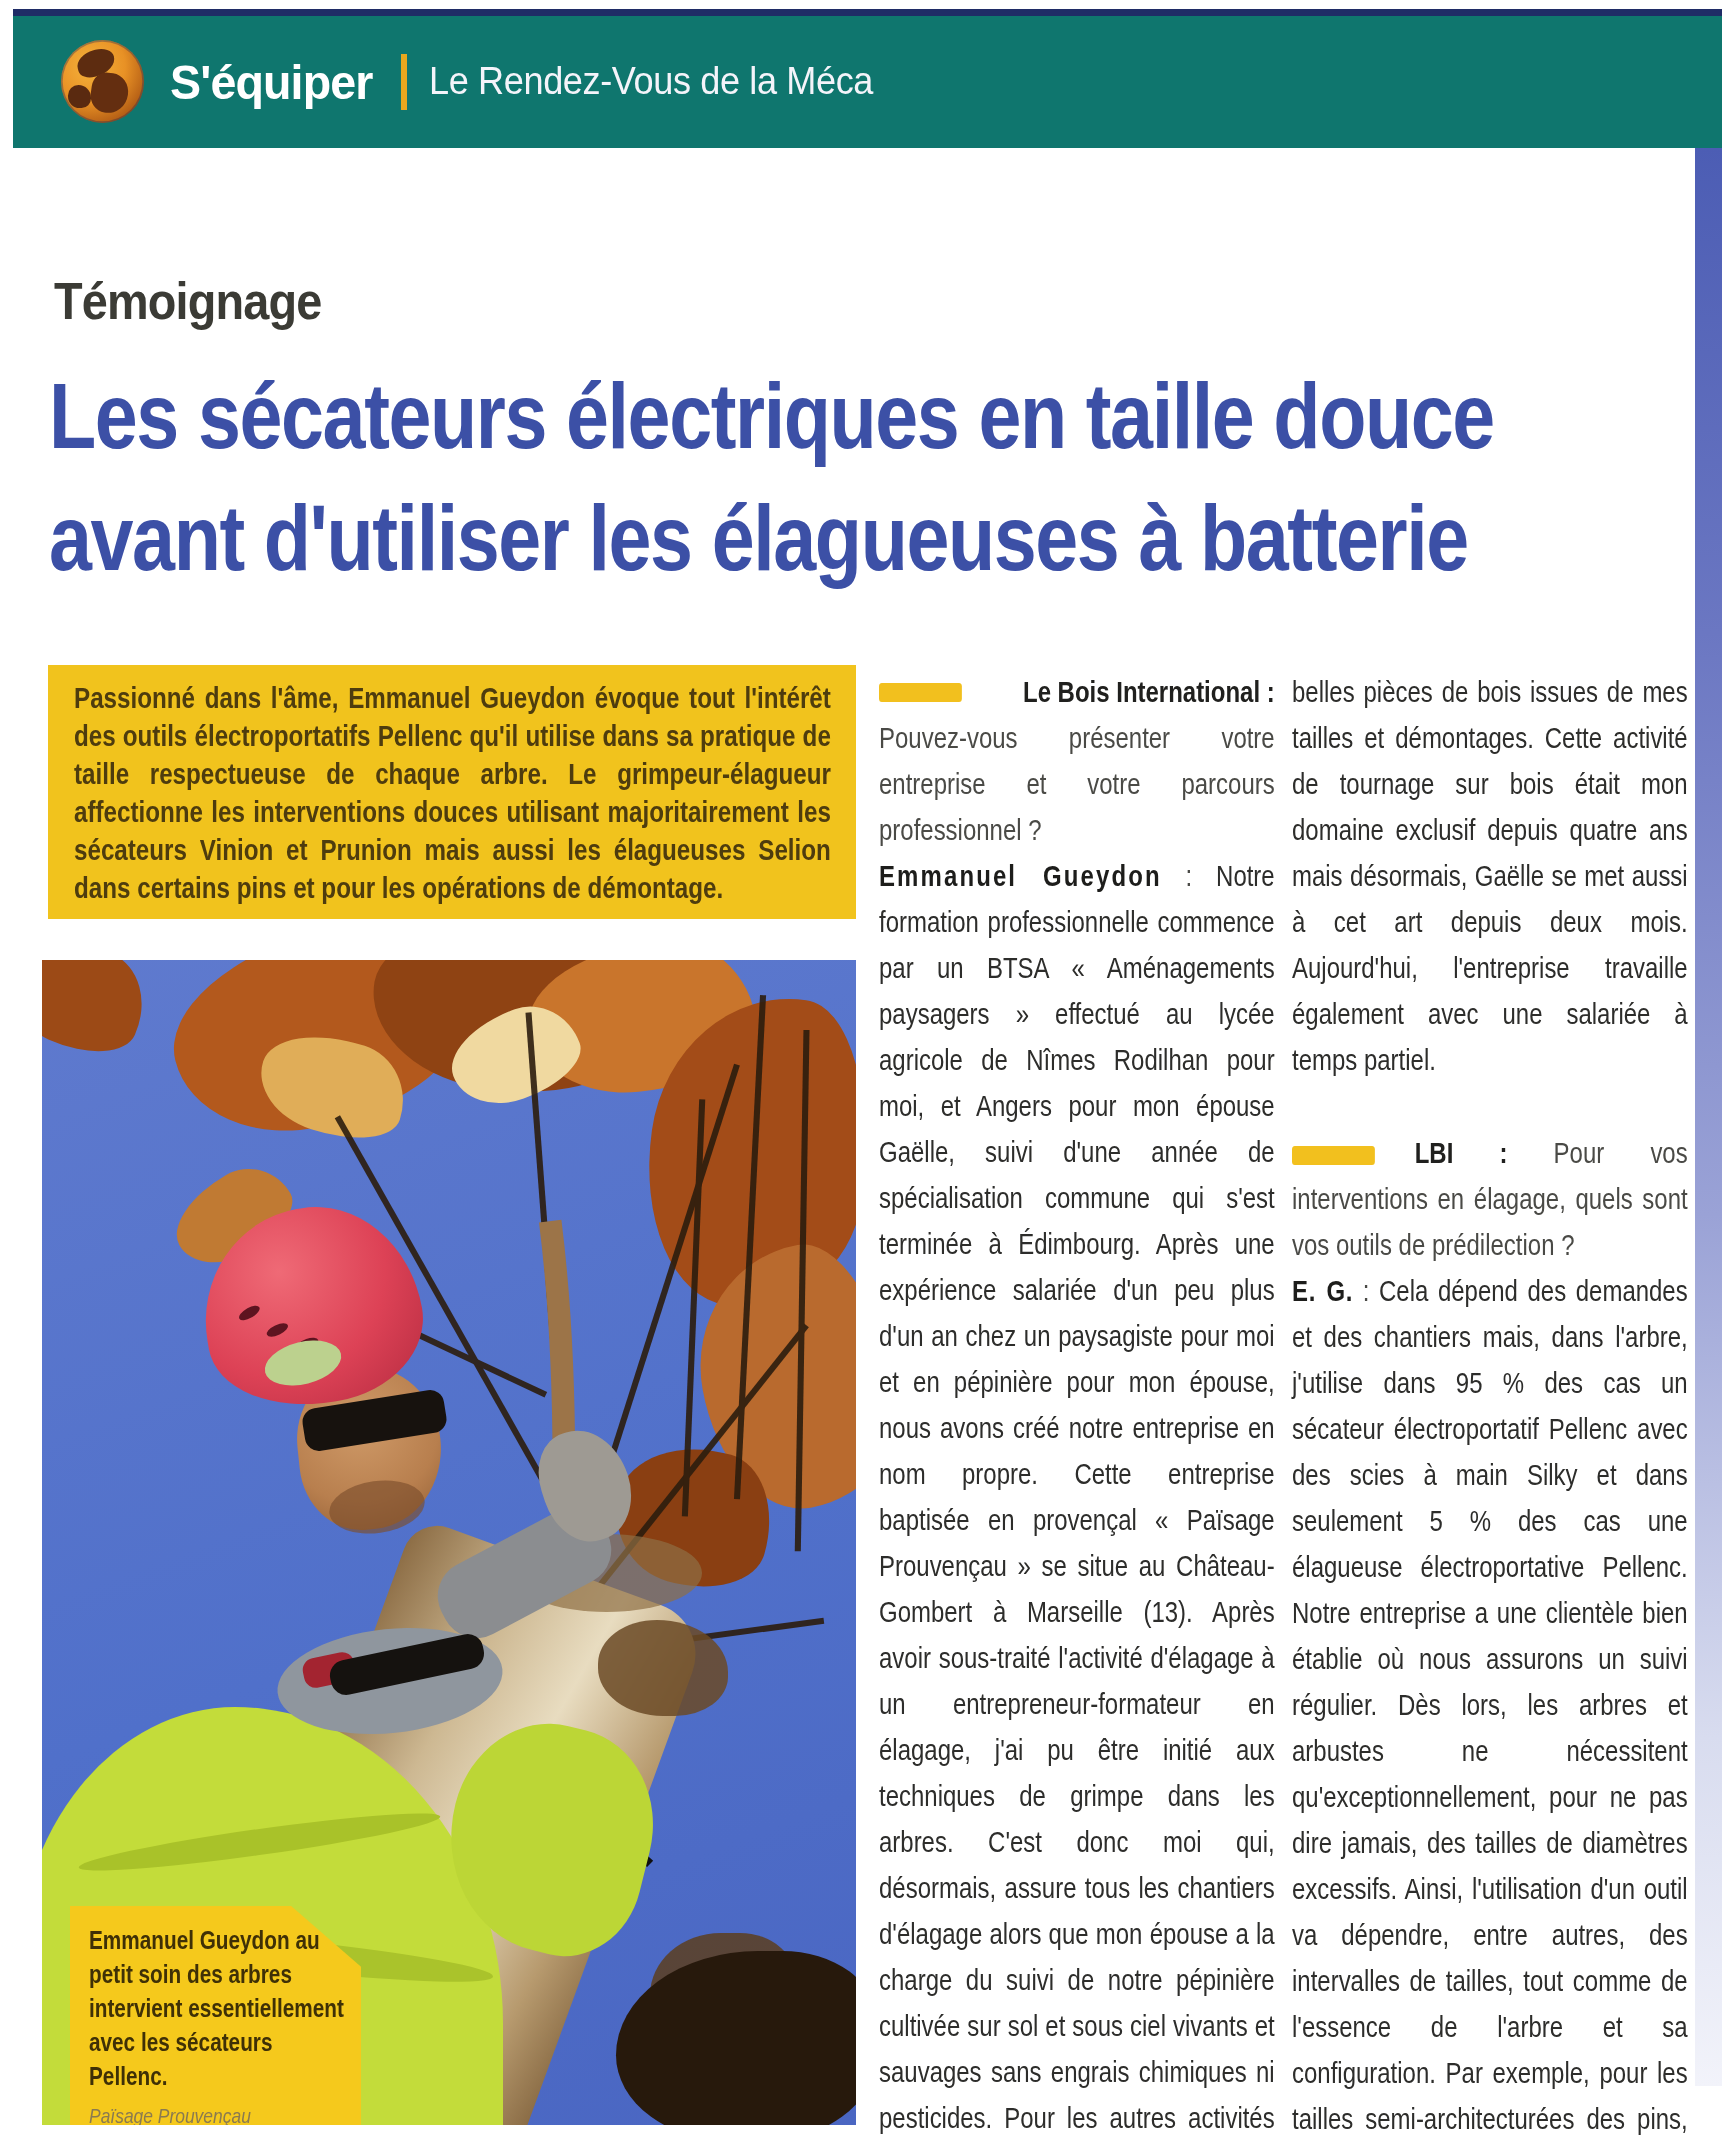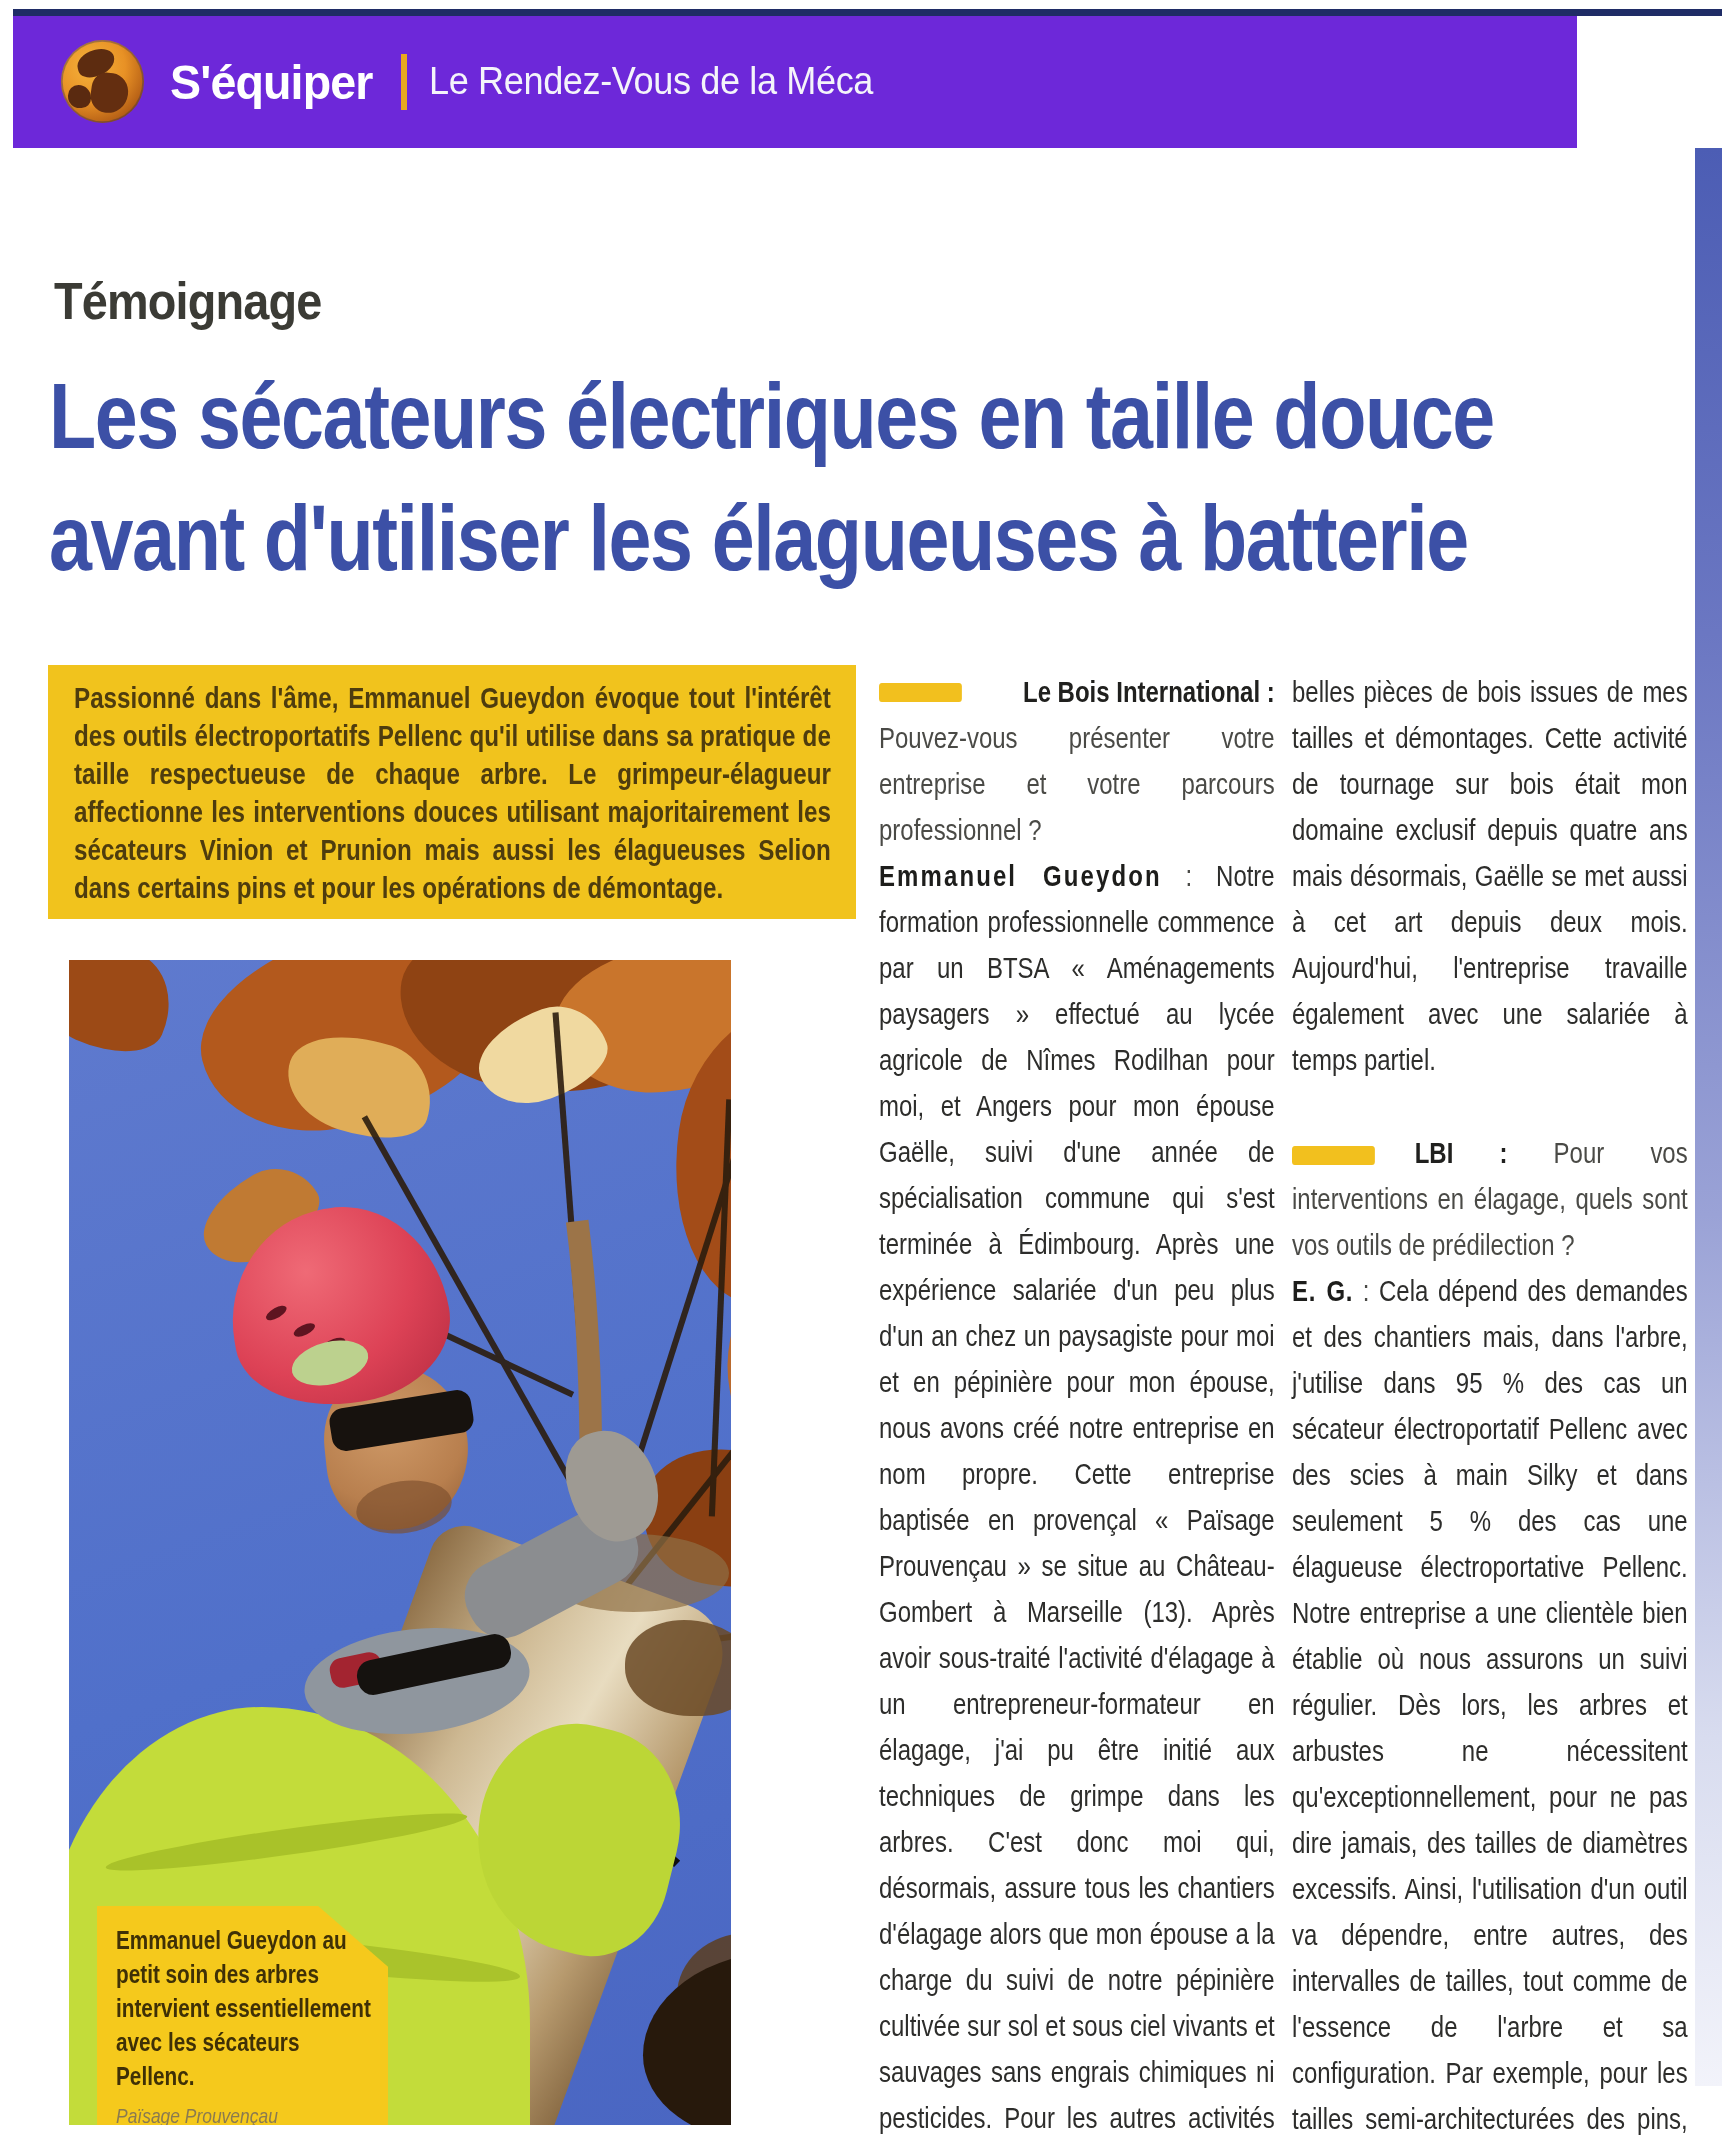--- a/index.html
+++ b/index.html
@@ -5,21 +5,21 @@
   html,body{margin:0;padding:0;}
   body{
     width:1729px;height:2139px;background:#ffffff;overflow:hidden;
     font-family:"Liberation Sans",sans-serif;
     -webkit-font-smoothing:antialiased;
   }
   .page{position:relative;width:1729px;height:2139px;background:#ffffff;}
 
   
   .hdr-rule{position:absolute;left:13px;top:8.7px;width:1709px;height:7px;background:#1f2c66;}
-  .hdr-bar{position:absolute;left:13px;top:15.6px;width:1564px;height:132px;background:#6d28d9;}
+  .hdr-bar{position:absolute;left:13px;top:15.6px;width:1709px;height:132px;background:#0f766e;}
   .hdr-inner{position:absolute;left:48px;top:0;height:132px;display:flex;align-items:center;}
   .globe{width:83px;height:83px;border-radius:50%;
     background:radial-gradient(circle at 35% 32%, #f5b33c 0%, #e89125 45%, #b05a14 78%, #6e3608 100%);
     position:relative;overflow:hidden;flex:none;box-shadow:0 0 0 1.7px rgba(30,40,90,.35) inset;}
   .globe .land1{position:absolute;left:15.6px;top:10.4px;width:38px;height:26px;background:#5d2c10;border-radius:55% 45% 60% 40%;transform:rotate(-15deg);}
   .globe .land2{position:absolute;left:29.5px;top:33px;width:37px;height:40px;background:#642e10;border-radius:45% 55% 60% 50%;transform:rotate(8deg);}
   .globe .land3{position:absolute;left:7px;top:45px;width:22.6px;height:22.6px;background:#5a2a10;border-radius:50% 60% 45% 55%;}
   .hdr-section{color:#ffffff;font-size:49px;font-weight:bold;letter-spacing:-0.9px;margin-left:26px;transform:scaleX(.95);transform-origin:left center;white-space:nowrap;}
   .hdr-sep{width:6px;height:56px;background:#e8a81e;margin:0 22.6px 0 17.4px;flex:none;}
   .hdr-subsection{color:#f4f4fa;font-size:38px;font-weight:400;letter-spacing:-0.4px;transform:scaleX(.95);transform-origin:left center;white-space:nowrap;}
@@ -34,22 +34,22 @@
   .title{position:absolute;left:49px;top:355px;width:1877px;transform:scaleX(.84);transform-origin:left top;
     color:#3c50a6;font-weight:bold;font-size:92px;line-height:122px;letter-spacing:-1.7px;}
   .title .tline{white-space:nowrap;}
 
   
   .lede-box{position:absolute;left:48px;top:665px;width:808px;height:254px;background:#f1c31d;overflow:hidden;}
   .lede-text{margin:14px 0 0 26px;width:923px;transform:scaleX(.82);transform-origin:left top;
     font-size:29.5px;line-height:38px;font-weight:bold;color:#4e3c0e;text-align:justify;letter-spacing:0;}
 
   
-  .photo{position:absolute;left:42px;top:960px;width:662px;height:1165px;overflow:hidden;
-    background:linear-gradient(160deg,#5f7ace 0%,#5070ca 55%,#4a66c2 100%);margin-left:27px;}
+  .photo{position:absolute;left:42px;top:960px;width:814px;height:1165px;overflow:hidden;
+    background:linear-gradient(160deg,#5f7ace 0%,#5070ca 55%,#4a66c2 100%);}
   .photo *{position:absolute;}
   .leaf{border-radius:62% 38% 55% 45% / 48% 62% 38% 52%;}
   .twigs{left:0;top:0;}
   .trunk-big{left:374px;top:556px;width:313px;height:782px;transform:rotate(20deg);transform-origin:top left;
     background:linear-gradient(100deg,#8a6a42 0%,#cdb892 28%,#e8dcc0 50%,#b79a6e 75%,#6e4f2c 100%);border-radius:35px 52px 8.7px 8.7px;}
   .bark1{left:556px;top:660px;width:130px;height:96px;background:#6b4a26;border-radius:50% 60% 45% 55%;opacity:.85;}
   .bark2{left:487px;top:834px;width:104px;height:139px;background:#7d5c34;border-radius:45% 55% 60% 40%;opacity:.8;}
   .bark3{left:608px;top:973px;width:148px;height:130px;background:#5c3e1e;border-radius:55% 45% 50% 60%;opacity:.85;}
   .bark4{left:469px;top:574px;width:191px;height:78px;background:#8f6f45;border-radius:50%;opacity:.7;}
   .foliage-br{left:574px;top:991px;width:261px;height:191px;background:#27190c;border-radius:60% 40% 50% 50%;}

